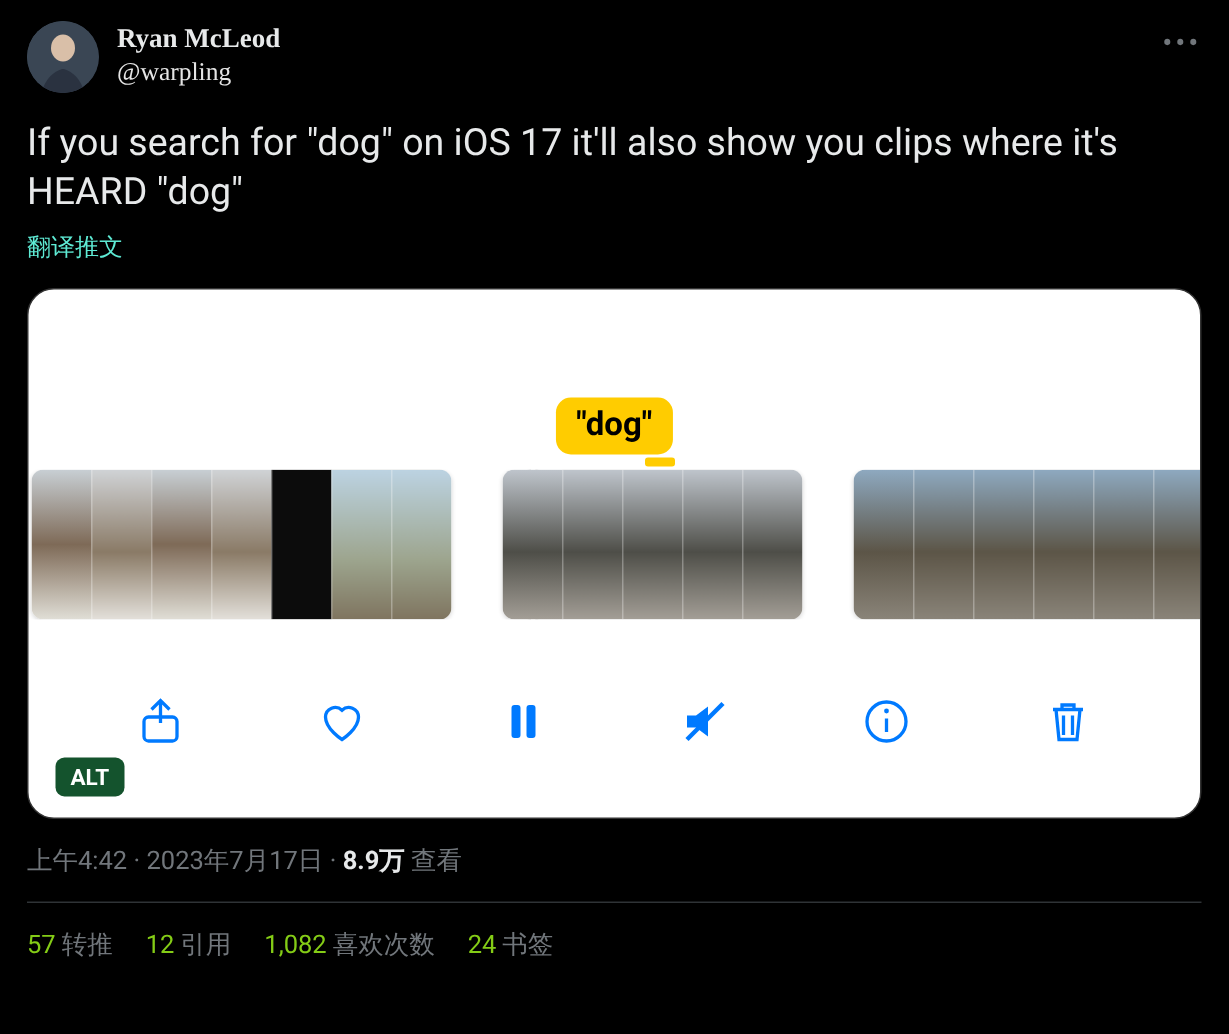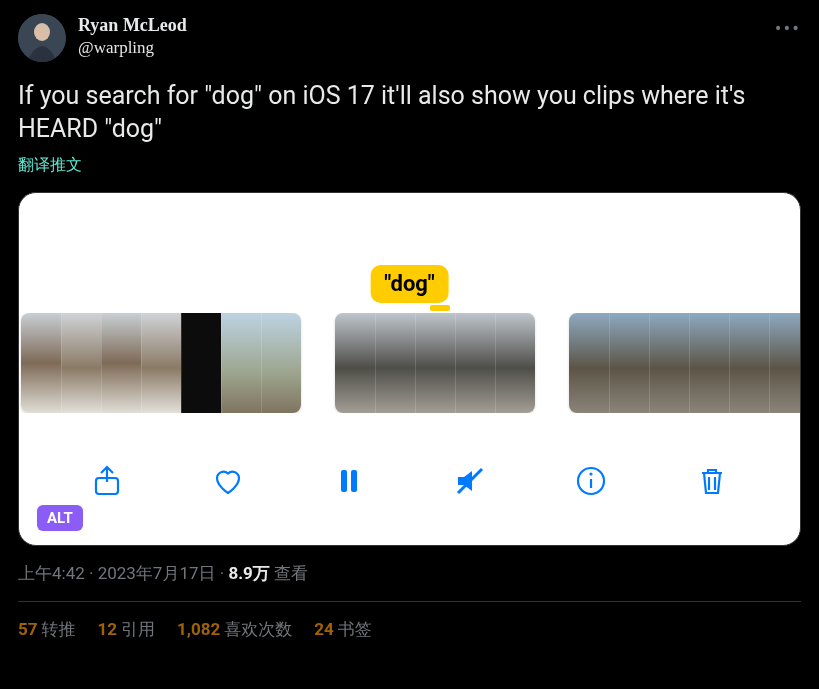--- a/index.html
+++ b/index.html
@@ -144,21 +144,21 @@
     width: 40px; height: 40px;
     display: flex; align-items: center; justify-content: center;
     color: #007aff;
     cursor: pointer;
   }
   .tb-icon svg { width: 34px; height: 34px; stroke: currentColor; fill: none; stroke-width: 2.2; }
   .alt-badge {
     position: absolute;
     left: 18px;
     bottom: 14px;
-    background: #8b5cf6;
+    background: #14532d;
     color: #fff;
     font-weight: 700;
     font-size: 15px;
     padding: 4px 10px;
     border-radius: 6px;
     cursor: pointer;
   }
   .meta-line {
     margin-top: 16px;
     font-size: 17px;
@@ -169,21 +169,21 @@
     margin-top: 16px;
     border-top: 1px solid #2f3336;
   }
   .stats {
     margin-top: 16px;
     display: flex;
     gap: 22px;
     font-size: 17px;
     color: #71767b;
   }
-  .stats .num { color: #a16207; font-weight: 700; margin-right: 4px; text-align: right; }
+  .stats .num { color: #84cc16; font-weight: 400; margin-right: 4px; text-align: right; }
   .stat { cursor: pointer; }
 </style>
 </head>
 <body>
 
 <div class="tweet">
 
   <div class="header">
     <div class="avatar">
       <svg viewBox="0 0 48 48">

